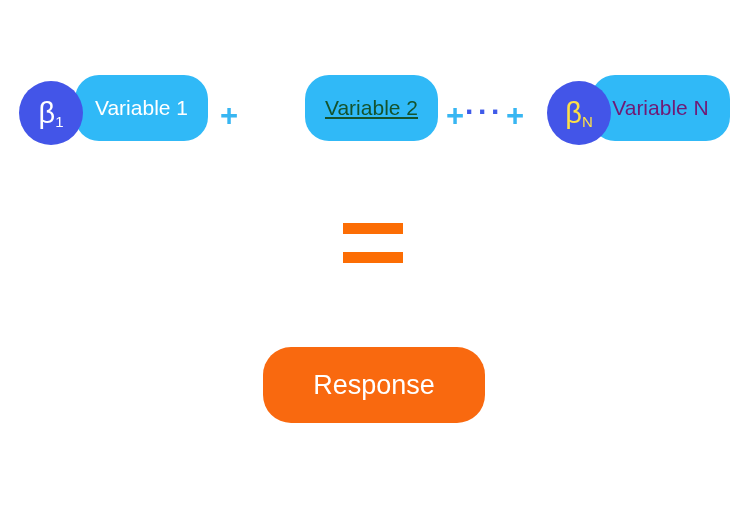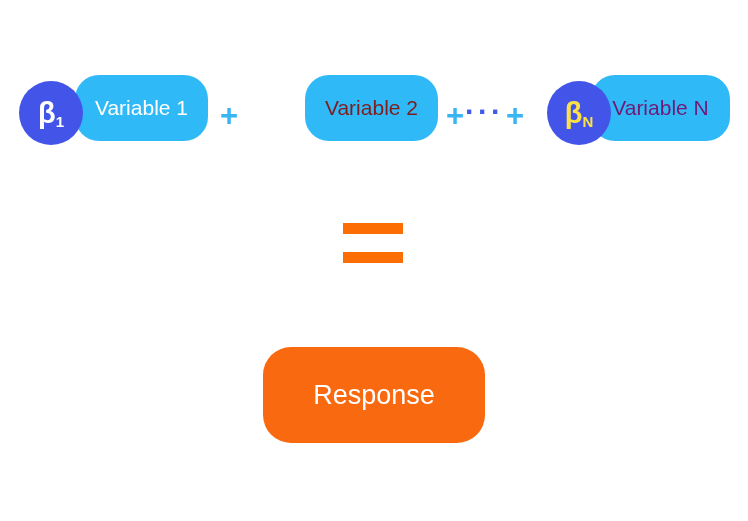--- a/index.html
+++ b/index.html
@@ -12,21 +12,20 @@
   }
   .canvas { position: absolute; left: 0; top: 0; width: 748px; height: 521px; }
 
   .coef-circle {
     position: absolute; top: 81px;
     width: 64px; height: 64px;
     border-radius: 50%;
     display: flex; align-items: center; justify-content: center;
     color: #ffffff;
     z-index: 2;
-    font-weight: bold;
   }
   .beta { font-size: 29px; line-height: 1; white-space: nowrap; }
   .beta sub { font-size: 15px; line-height: 0; vertical-align: -0.28em; }
 
   .var-pill {
     position: absolute; top: 75px;
     height: 66px;
     border-radius: 24px;
     display: flex; align-items: center; justify-content: center;
     color: #ffffff;
@@ -51,21 +50,21 @@
     letter-spacing: 3px; text-indent: 3px;
     line-height: 1;
   }
 
   .equals-sign { position: absolute; left: 343px; top: 223px; width: 60px; }
   .equals-sign .bar { width: 60px; height: 11px; }
   .equals-sign .bar + .bar { margin-top: 18px; }
 
   .response-pill {
     position: absolute; left: 263px; top: 347px;
-    width: 222px; height: 96px;
+    width: 222px; height: 76px;
     border-radius: 28px;
     display: flex; align-items: center; justify-content: center;
     color: #ffffff;
     font-size: 27px;
     white-space: nowrap;
   }
 </style>
 </head>
 <body>
 
@@ -73,21 +72,21 @@
 
   <div class="var-pill" style="left: 75px; width: 133px; background: rgb(48, 185, 247); color: rgb(255, 255, 255);">
     <span>Variable 1</span>
   </div>
   <div class="coef-circle" style="left: 19px; background: rgb(67, 85, 232); color: rgb(255, 255, 255);">
     <span class="beta"><span>β</span><sub>1</sub></span>
   </div>
 
   <div class="plus-sign" style="left: 214px; color: rgb(56, 182, 242);">+</div>
 
-  <div class="var-pill" style="left: 305px; width: 133px; background: rgb(48, 185, 247); color: #7f1d1d;">
+  <div class="var-pill" style="left: 305px; width: 133px; background: rgb(48, 185, 247); color: #14532d; text-decoration: underline;">
     <span>Variable 2</span>
   </div>
 
   <div class="plus-sign" style="left: 440px; color: rgb(56, 182, 242);">+</div>
 
   <div class="ellipsis-dots" style="left: 461px; color: rgb(63, 91, 233);">···</div>
 
   <div class="plus-sign" style="left: 500px; color: rgb(56, 182, 242);">+</div>
 
   <div class="var-pill" style="left: 591px; width: 139px; background: rgb(48, 185, 247); color: #701a75;">

